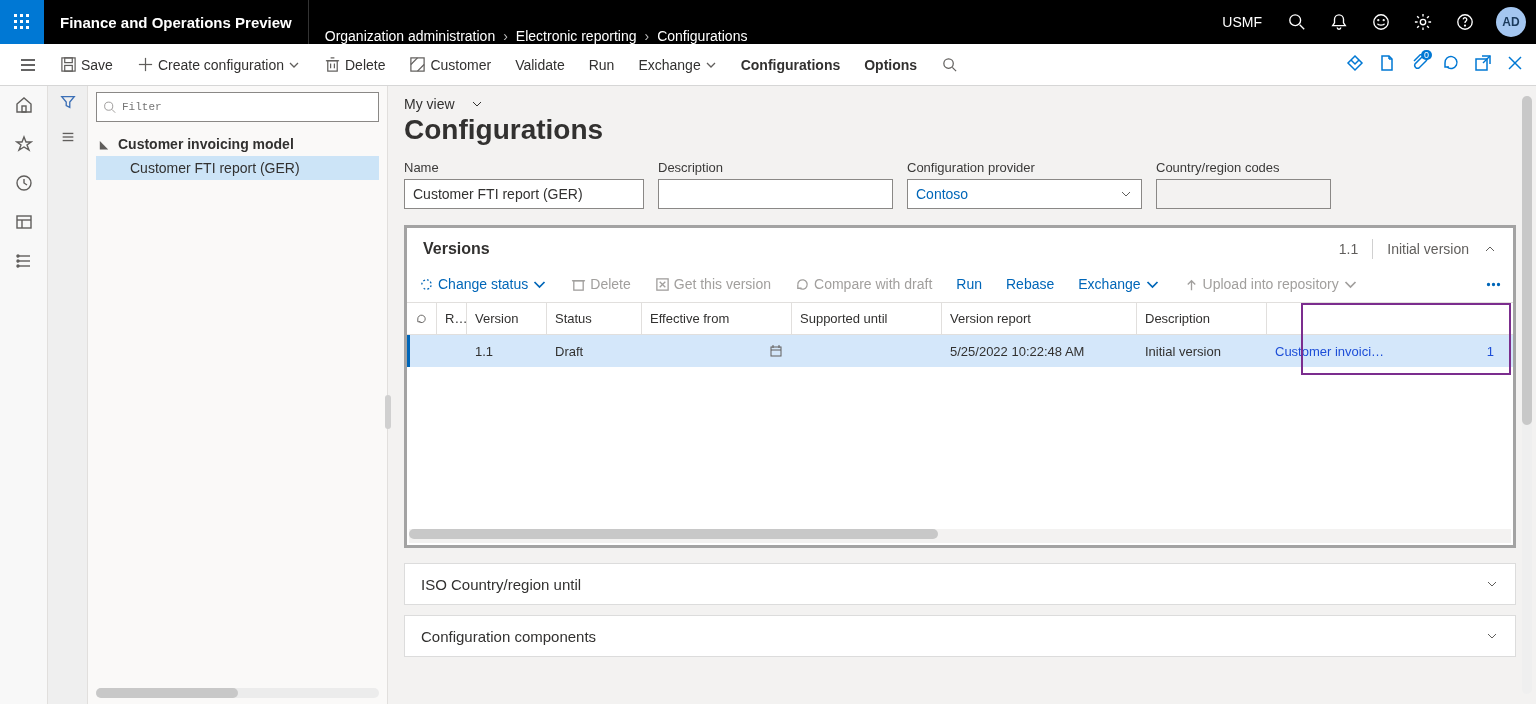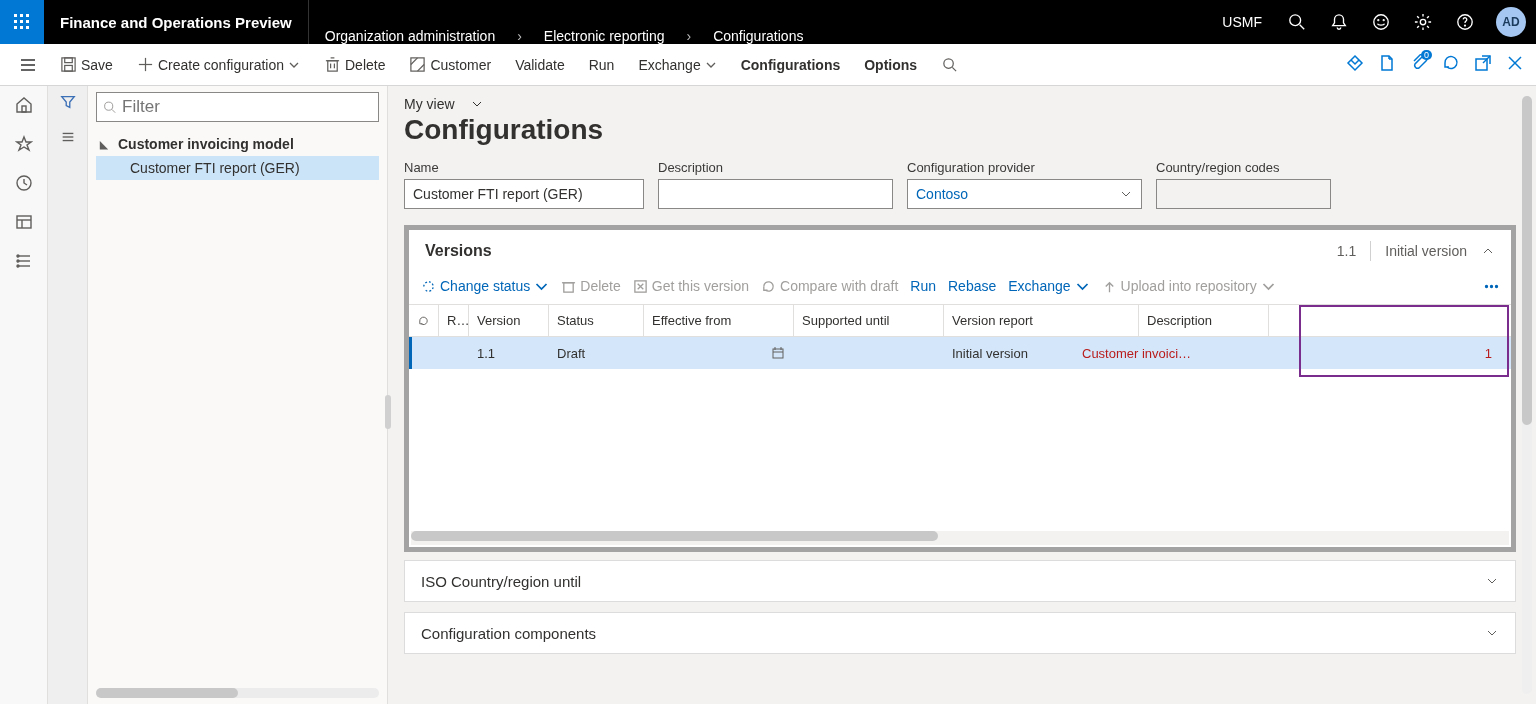--- a/index.html
+++ b/index.html
@@ -3,21 +3,21 @@
 <meta charset="utf-8">
 <style>
 * { box-sizing: border-box; margin: 0; padding: 0; font-family: "Segoe UI", Arial, sans-serif; }
 body { width:1536px; height:704px; overflow:hidden; background:#f3f2f1; font-size:14px; color:#323130; }
 
 
 .topbar { display:flex; align-items:flex-end; height:44px; background:#000; color:#fff; }
 .waffle { width:44px; height:44px; display:flex; align-items:center; justify-content:center; background:#0078d4; }
 .waffle svg { width:18px; height:18px; fill:#fff; }
 .topbar-title { padding:0 16px; font-weight:600; font-size:15px; border-right:1px solid #333; height:100%; display:flex; align-items:center; }
-.breadcrumbs { display:flex; align-items:center; padding-left:16px; gap:22px; font-size:14px; }
+.breadcrumbs { display:flex; align-items:center; padding-left:16px; gap:8px; font-size:14px; }
 .breadcrumbs .bc-item { color:#fff; cursor:pointer; }
 .breadcrumbs .bc-sep { color:#bbb; }
 .topbar-right { margin-left:auto; display:flex; align-items:center; height:100%; }
 .topbar-env { padding:0 14px; font-size:14px; }
 .topbar-icon { width:42px; height:44px; display:flex; align-items:center; justify-content:center; }
 .topbar-icon svg { width:18px; height:18px; stroke:#fff; fill:none; stroke-width:1.5; }
 .avatar-circle { width:30px; height:30px; border-radius:50%; background:#a4c6f0; color:#1b3a5c; font-size:12px; font-weight:600; display:flex; align-items:center; justify-content:center; margin:0 10px; }
 
 
 .cmdbar { display:flex; align-items:center; height:42px; background:#fff; border-bottom:1px solid #d6d6d6; padding-left:8px; }
@@ -37,21 +37,21 @@
 .leftrail svg { width:18px; height:18px; stroke:#605e5c; fill:none; stroke-width:1.4; }
 
 .filter-strip { width:40px; background:#efefef; border-right:1px solid #e1dfdd; display:flex; flex-direction:column; align-items:center; padding-top:8px; gap:16px; }
 .filter-strip svg { width:16px; height:16px; stroke:#3b6fb6; fill:none; stroke-width:1.5; }
 .filter-strip .lines { stroke:#605e5c; }
 
 
 .treepane { width:300px; background:#faf9f8; border-right:1px solid #e1dfdd; padding:6px 8px 0 8px; position:relative; }
 .tree-filter { width:100%; height:30px; border:1px solid #8a8886; background:#fff; display:flex; align-items:center; padding:0 6px; gap:6px; }
 .tree-filter svg { width:14px; height:14px; stroke:#8a8886; fill:none; }
-.tree-filter input { border:none; outline:none; font-size:17px; width:100%; background:transparent; }
+.tree-filter input { border:none; outline:none; font-size:11px; width:100%; background:transparent;font-family:Liberation Mono, monospace; }
 .tree { margin-top:10px; }
 .tree-node { display:flex; align-items:center; gap:6px; padding:4px 4px; }
 .tree-node .exp { width:12px; font-size:10px; color:#605e5c; }
 .tree-node.root { font-weight:600; }
 .tree-node.child { padding-left:34px; background:#cce4f7; }
 .treepane .hscroll { position:absolute; bottom:6px; left:8px; right:8px; height:10px; background:#ececec; border-radius:5px; }
 .treepane .hscroll .thumb { height:100%; width:50%; background:#c8c8c8; border-radius:5px; }
 .splitter-nub { position:absolute; right:-4px; top:50%; width:6px; height:34px; background:#d0d0d0; border-radius:3px; }
 
 
@@ -60,43 +60,43 @@
 .viewrow svg { width:12px; height:12px; stroke:#323130; fill:none; }
 .page-title { font-size:28px; font-weight:600; margin-bottom:14px; }
 .formrow { display:flex; gap:14px; margin-bottom:16px; }
 .field { display:flex; flex-direction:column; gap:4px; }
 .field-label { font-size:13px; color:#3b3a39; }
 .field-input { height:30px; border:1px solid #8a8886; background:#fff; padding:0 8px; font-size:14px; display:flex; align-items:center; }
 .field-input.readonly { background:#f3f2f1; color:#8a8886; }
 .field-select { justify-content:space-between; color:#0066b8; }
 .field-select svg { width:14px; height:14px; stroke:#605e5c; fill:none; }
 
-.card { border:5px solid #a3a3a3; background:#fff; margin-bottom:8px; position:relative; }
+.card { border:3px solid #a3a3a3; background:#fff; margin-bottom:15px; position:relative; }
 .card-header { display:flex; align-items:center; height:42px; padding:0 16px; }
 .card-header .title { font-size:16px; font-weight:600; }
 .card-header .right { margin-left:auto; display:flex; align-items:center; gap:14px; color:#605e5c; }
 .card-header .divider { width:1px; height:20px; background:#d0d0d0; }
 .card-header .chevup { width:14px; height:14px; stroke:#605e5c; fill:none; }
 
-.versions-toolbar { display:flex; align-items:center; gap:12px; padding:6px 12px 10px 12px; flex-wrap:nowrap; }
+.versions-toolbar { display:flex; align-items:center; gap:24px; padding:6px 12px 10px 12px; flex-wrap:nowrap; }
 .vt-btn { display:flex; align-items:center; gap:4px; font-size:14px; }
 .vt-btn svg { width:15px; height:15px; fill:none; stroke-width:1.4; }
 .vt-link { color:#0066b8; }
 .vt-disabled { color:#a19f9d; }
 .vt-more svg { stroke:#0066b8; }
 
 .grid { border-top:1px solid #e1dfdd; }
 .grid-header { display:flex; height:32px; background:#fff; border-bottom:1px solid #e1dfdd; }
 .gh { border-right:1px solid #e1dfdd; padding:0 8px; display:flex; align-items:center; font-size:13px; color:#323130; overflow:hidden; white-space:nowrap; }
 .gh.refresh svg { width:14px; height:14px; stroke:#605e5c; fill:none; }
 .grid-row { display:flex; height:32px; background:#d4e7fa; border-left:3px solid #0066b8; }
 .gc { border-right:1px solid transparent; padding:0 8px; display:flex; align-items:center; font-size:13px; overflow:hidden; white-space:nowrap; }
 .gc.cal { justify-content:flex-end; }
 .gc.cal svg { width:14px; height:14px; stroke:#605e5c; fill:none; }
-.gc.baselink { color:#b91c1c; }
+.gc.baselink { color:#1d4ed8; }
 .base-highlight { position:absolute; border:2px solid #7b2d8e; pointer-events:none; }
 .grid-spacer { height:160px; }
 .grid-hscroll { height:14px; background:#f3f2f1; margin:0 2px 2px 2px; }
 .grid-hscroll .thumb { height:10px; margin-top:2px; width:48%; background:#c8c8c8; border-radius:5px; }
 
 .collapsed-card { border:1px solid #dcdcdc; background:#fff; height:42px; display:flex; align-items:center; padding:0 16px; margin-bottom:10px; }
 .collapsed-card .title { font-size:15px; }
 .collapsed-card svg { margin-left:auto; width:14px; height:14px; stroke:#605e5c; fill:none; }
 
 .mainpane-vscroll { position:absolute; right:4px; top:10px; bottom:10px; width:10px; background:#efefef; border-radius:5px; }
@@ -460,20 +460,21 @@
           <div class="gc" style="width:95px">Draft</div>
           <div class="gc cal" style="width:150px">
               <svg viewBox="0 0 14 14">
                 <rect x="2" y="3" width="10" height="9"></rect>
                 <line x1="2" y1="6" x2="12" y2="6"></line>
                 <line x1="4" y1="1" x2="4" y2="4"></line>
                 <line x1="10" y1="1" x2="10" y2="4"></line>
               </svg>
             </div>
           <div class="gc" style="width:150px"></div>
+          <div class="gc" style="width:195px">5/25/2022 10:22:48 AM</div>
           <div class="gc" style="width:130px">Initial version</div>
           <div class="gc baselink" style="flex:1; justify-content:space-between; padding-right:18px;">
             <span>Customer invoici…</span>
             <span>1</span>
           </div>
         </div>
         <div class="grid-spacer"></div>
         <div class="grid-hscroll">
             <div class="thumb"></div>
           </div>

